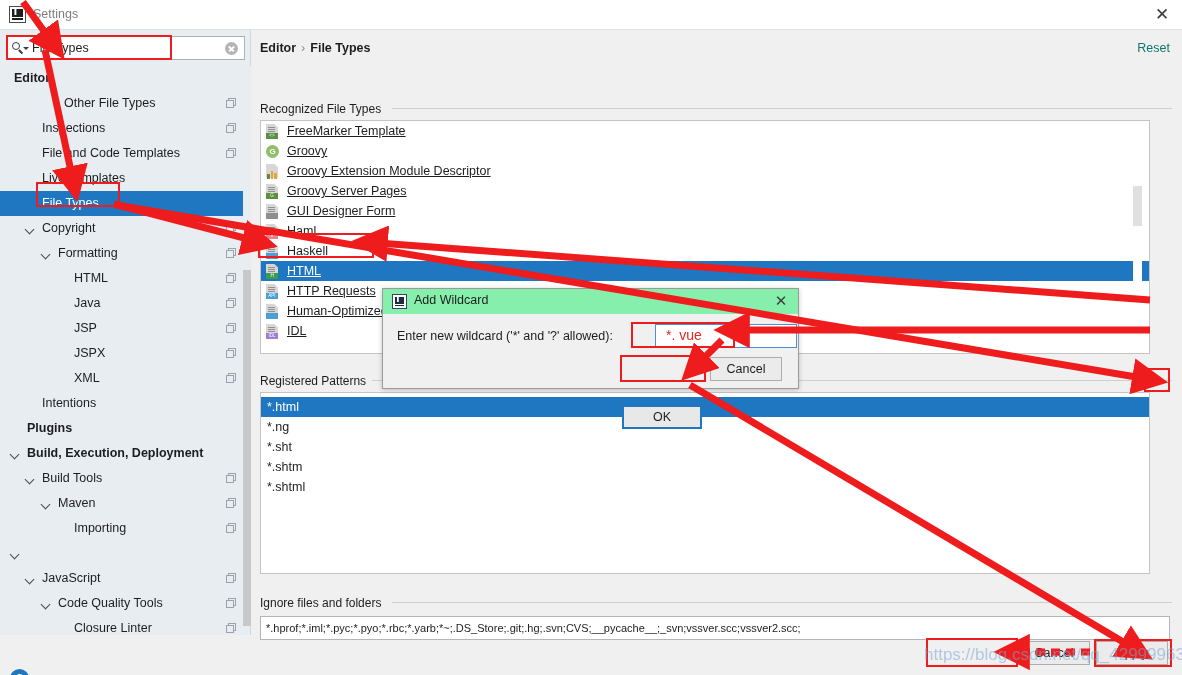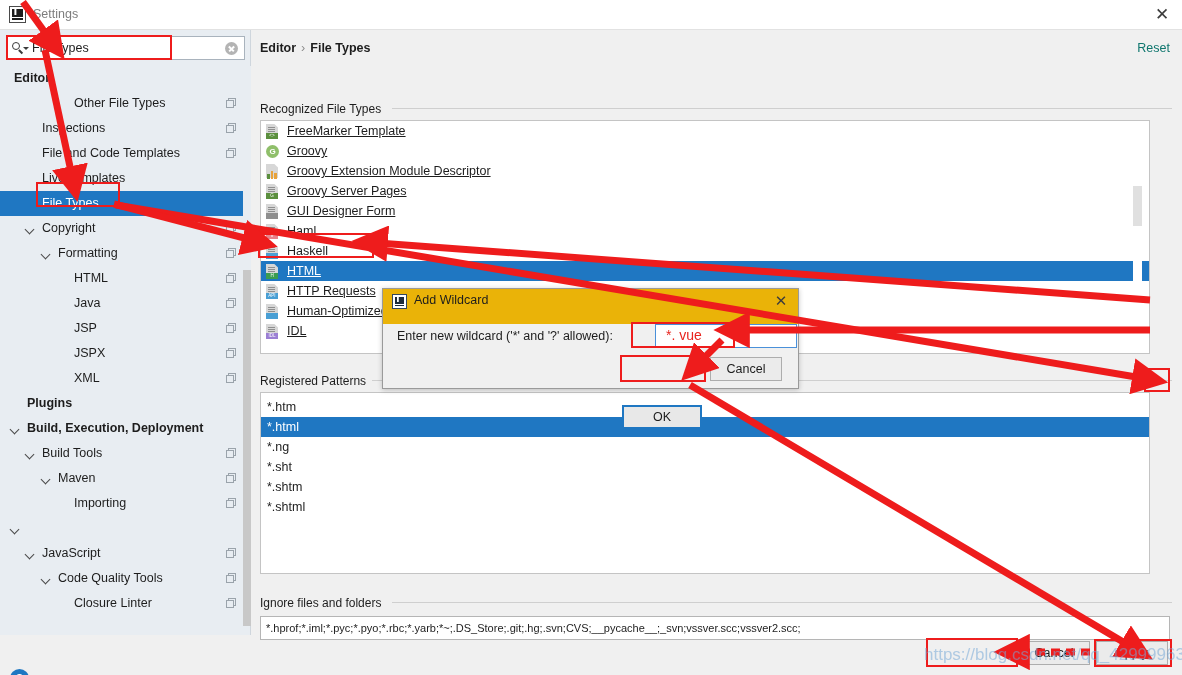--- a/index.html
+++ b/index.html
@@ -190,21 +190,21 @@
     font-size: 12.5px; text-align: center; color: #1d1d1d;
   }
   .btn.default { border: 2px solid #1f77c2; background: #e8e8e8; margin-top: 48px; }
 
   
   .dialog {
     position: absolute; left: 382px; top: 288px; width: 417px; height: 101px;
     background: #f0f0f0; border: 1px solid #9a9a9a;
     box-shadow: 0 1px 5px rgba(0,0,0,0.22);
   }
-  .dlg-titlebar { position: absolute; left: 0; top: 0; width: 415px; height: 35px; background: #eab308; }
+  .dlg-titlebar { position: absolute; left: 0; top: 0; width: 415px; height: 25px; background: #86efac; }
   .dlg-ij {
     position: absolute; left: 9px; top: 5px; width: 15px; height: 15px;
     background: #ffffff; border: 1px solid #33475e;
   }
   .dlg-ij::before {
     content: ""; position: absolute; left: 2px; top: 2px; width: 9px; height: 7px;
     background: #1d2b3a;
     clip-path: polygon(0 0,22% 0,22% 72%,42% 72%,42% 0,100% 0,100% 100%,0 100%);
   }
   .dlg-ij::after {
@@ -256,21 +256,21 @@
       <div class="search-caret"></div>
       <div class="search-text">File Types</div>
       <div class="search-clear"></div>
     </div>
 
     <div class="tree" id="tree">
         <div class="tree-row bold">
           <div class="tree-label" style="left: 14px;">Editor</div>
         </div>
         <div class="tree-row">
-          <div class="tree-label" style="left: 58px; margin-left: 16px;">Other File Types</div>
+          <div class="tree-label" style="left: 48px; margin-left: 16px;">Other File Types</div>
           <div class="copy-icon">
             <div class="b"></div>
             <div class="f"></div>
           </div>
         </div>
         <div class="tree-row">
           <div class="tree-label" style="left: 42px;">Inspections</div>
           <div class="copy-icon">
             <div class="b"></div>
             <div class="f"></div>
@@ -332,20 +332,23 @@
             <div class="b"></div>
             <div class="f"></div>
           </div>
         </div>
         <div class="tree-row">
           <div class="tree-label" style="left: 74px;">XML</div>
           <div class="copy-icon">
             <div class="b"></div>
             <div class="f"></div>
           </div>
+        </div>
+        <div class="tree-row">
+          <div class="tree-label" style="left: 42px;">Intentions</div>
         </div>
         <div class="tree-row bold">
           <div class="tree-label" style="left: 27px;">Plugins</div>
         </div>
         <div class="tree-row bold">
           <div class="tree-arrow" style="left: 10px;"></div>
           <div class="tree-label" style="left: 27px;">Build, Execution, Deployment</div>
         </div>
         <div class="tree-row">
           <div class="tree-arrow" style="left: 25px;"></div>
@@ -474,21 +477,20 @@
     <div class="list-scrollbar" style="left:881px; top:91px; height:232px;"></div>
     <div class="list-thumb" style="left:881px; top:156px; height:40px;"></div>
 
     <div id="ft-toolbar"></div>
 
     <div class="group-label" style="left:8px; top:344px;">Registered Patterns</div>
     <div class="group-line" style="left:120px; top:350px; width:800px;"></div>
 
     <div class="listbox" style="left:8px; top:362px; width:890px; height:182px;">
       <div id="pat-list" style="padding-top:4px;">
-          <div class="pattern-row">*.htm</div>
           <div class="pattern-row selected">*.html</div>
           <div class="pattern-row">*.ng</div>
           <div class="pattern-row">*.sht</div>
           <div class="pattern-row">*.shtm</div>
           <div class="pattern-row">*.shtml</div>
         </div>
     </div>
 
     <div id="pat-toolbar"></div>
 

